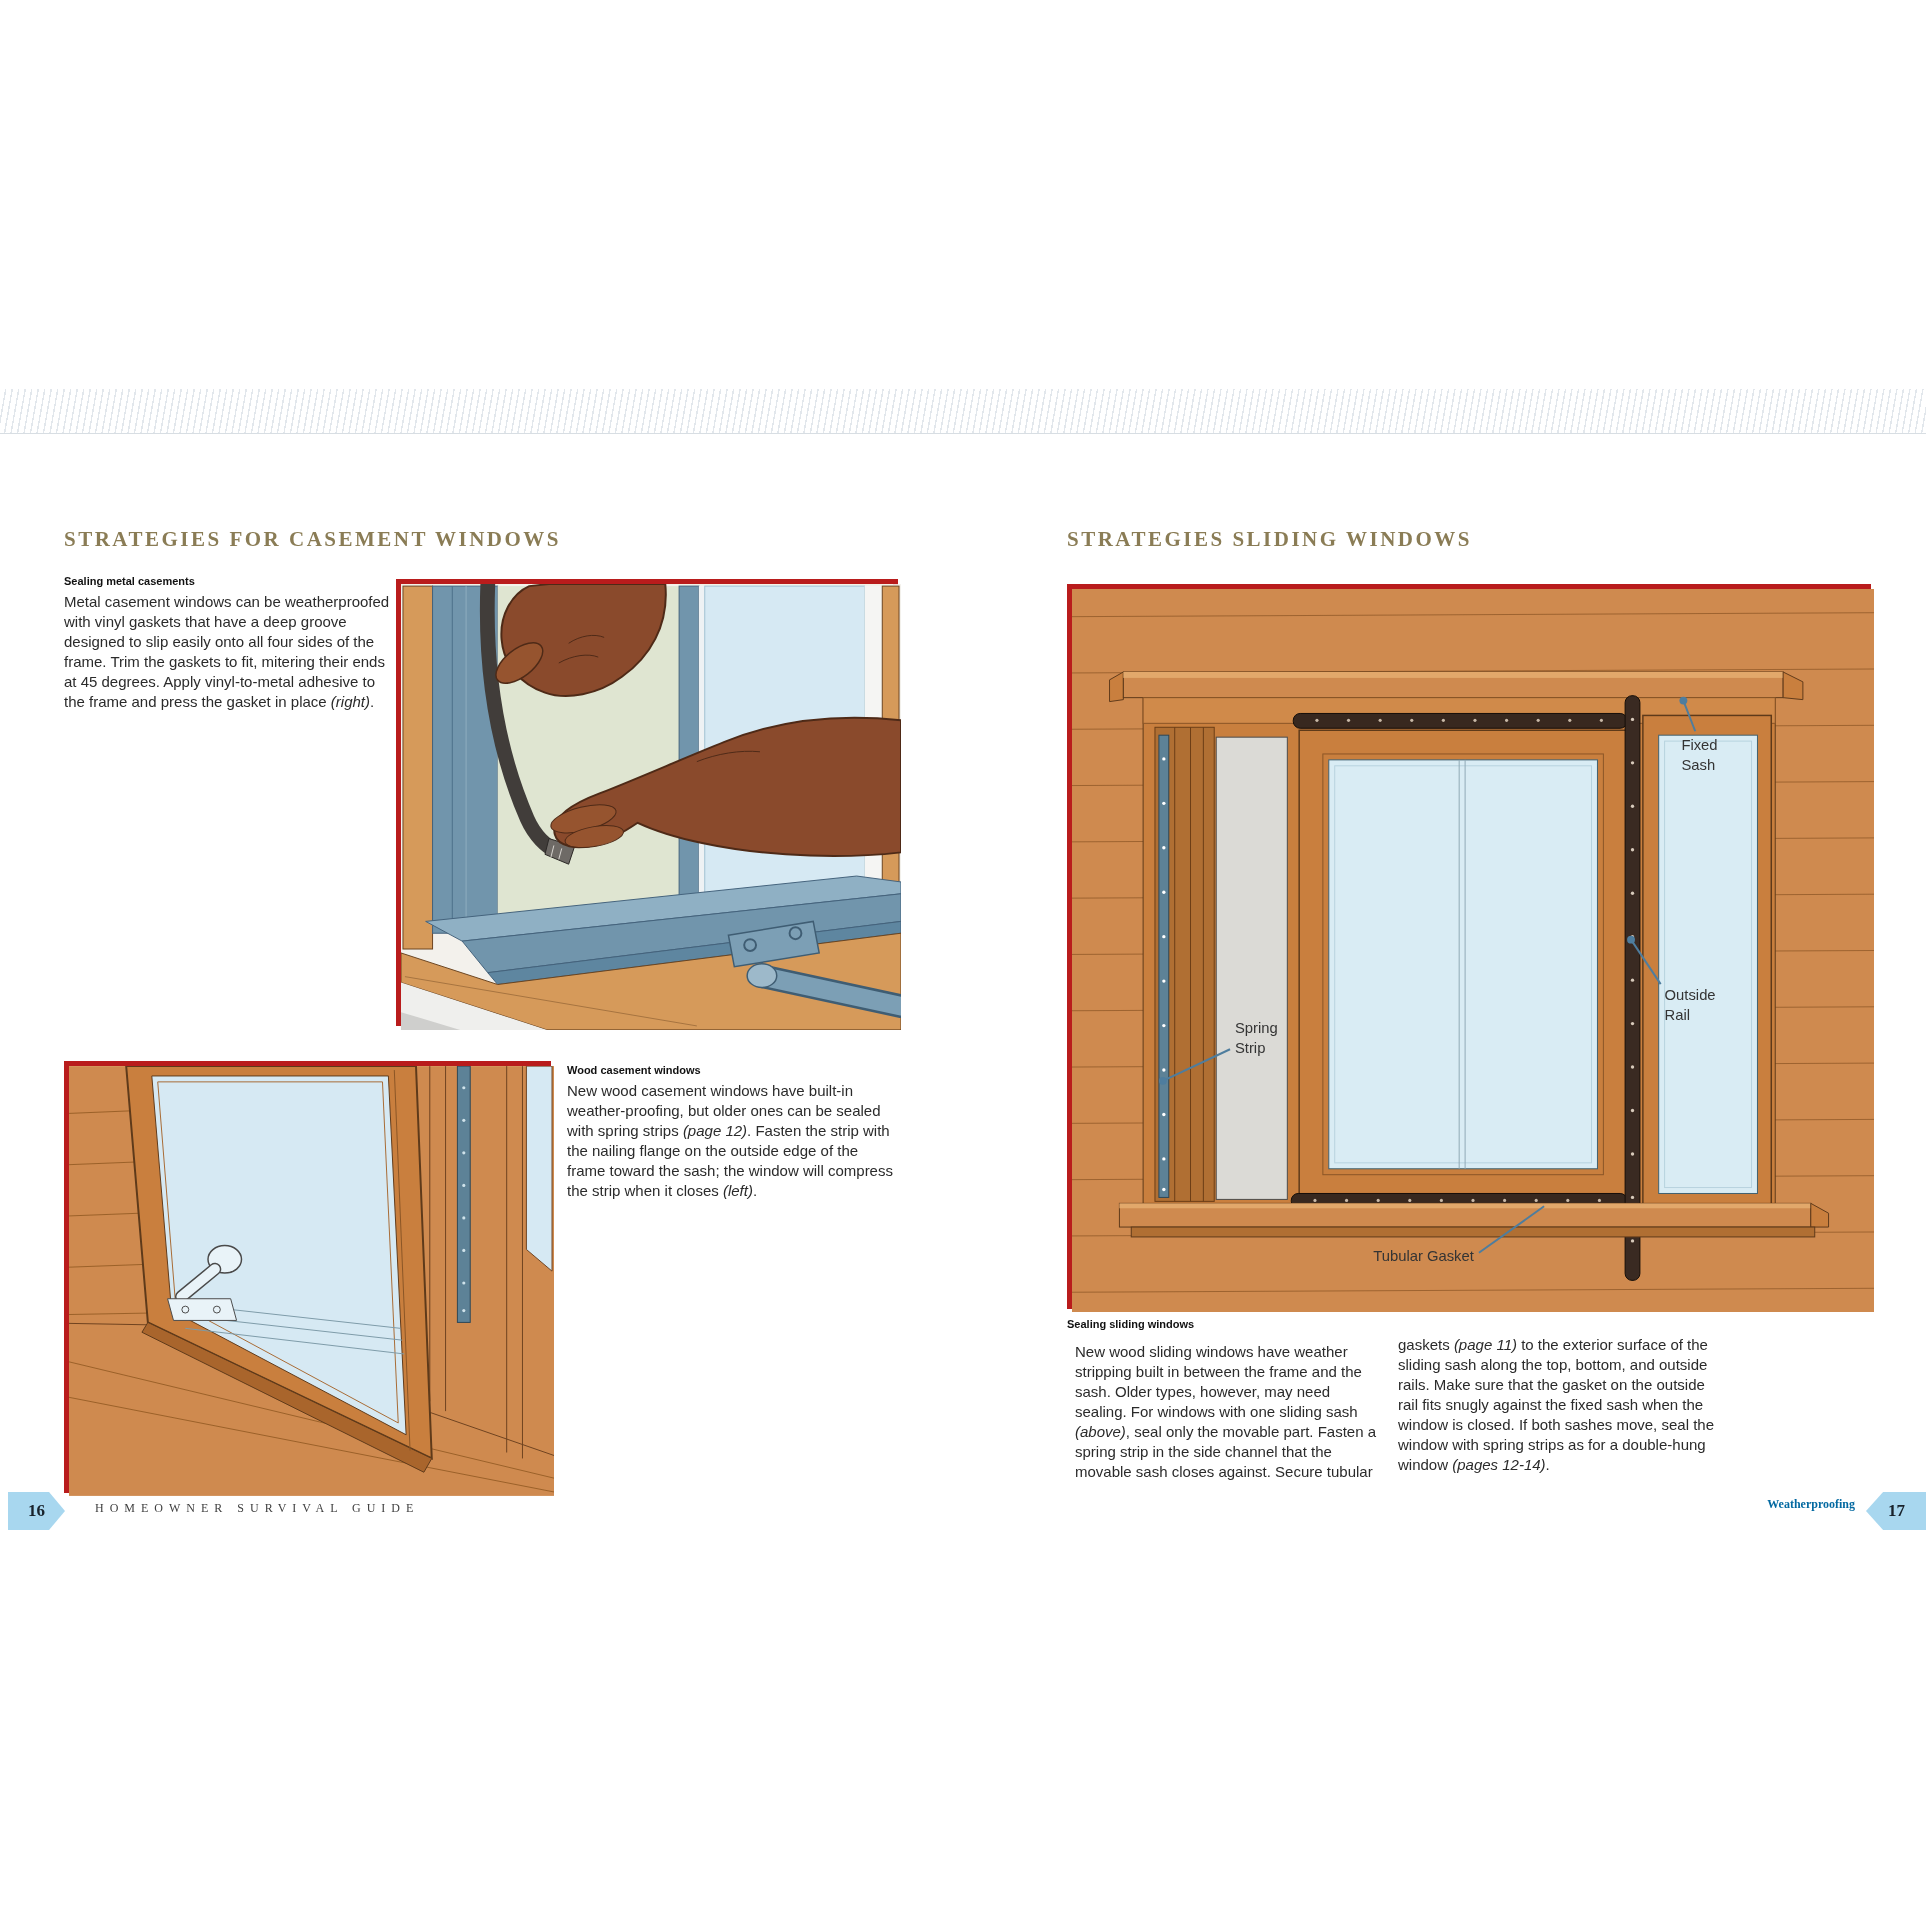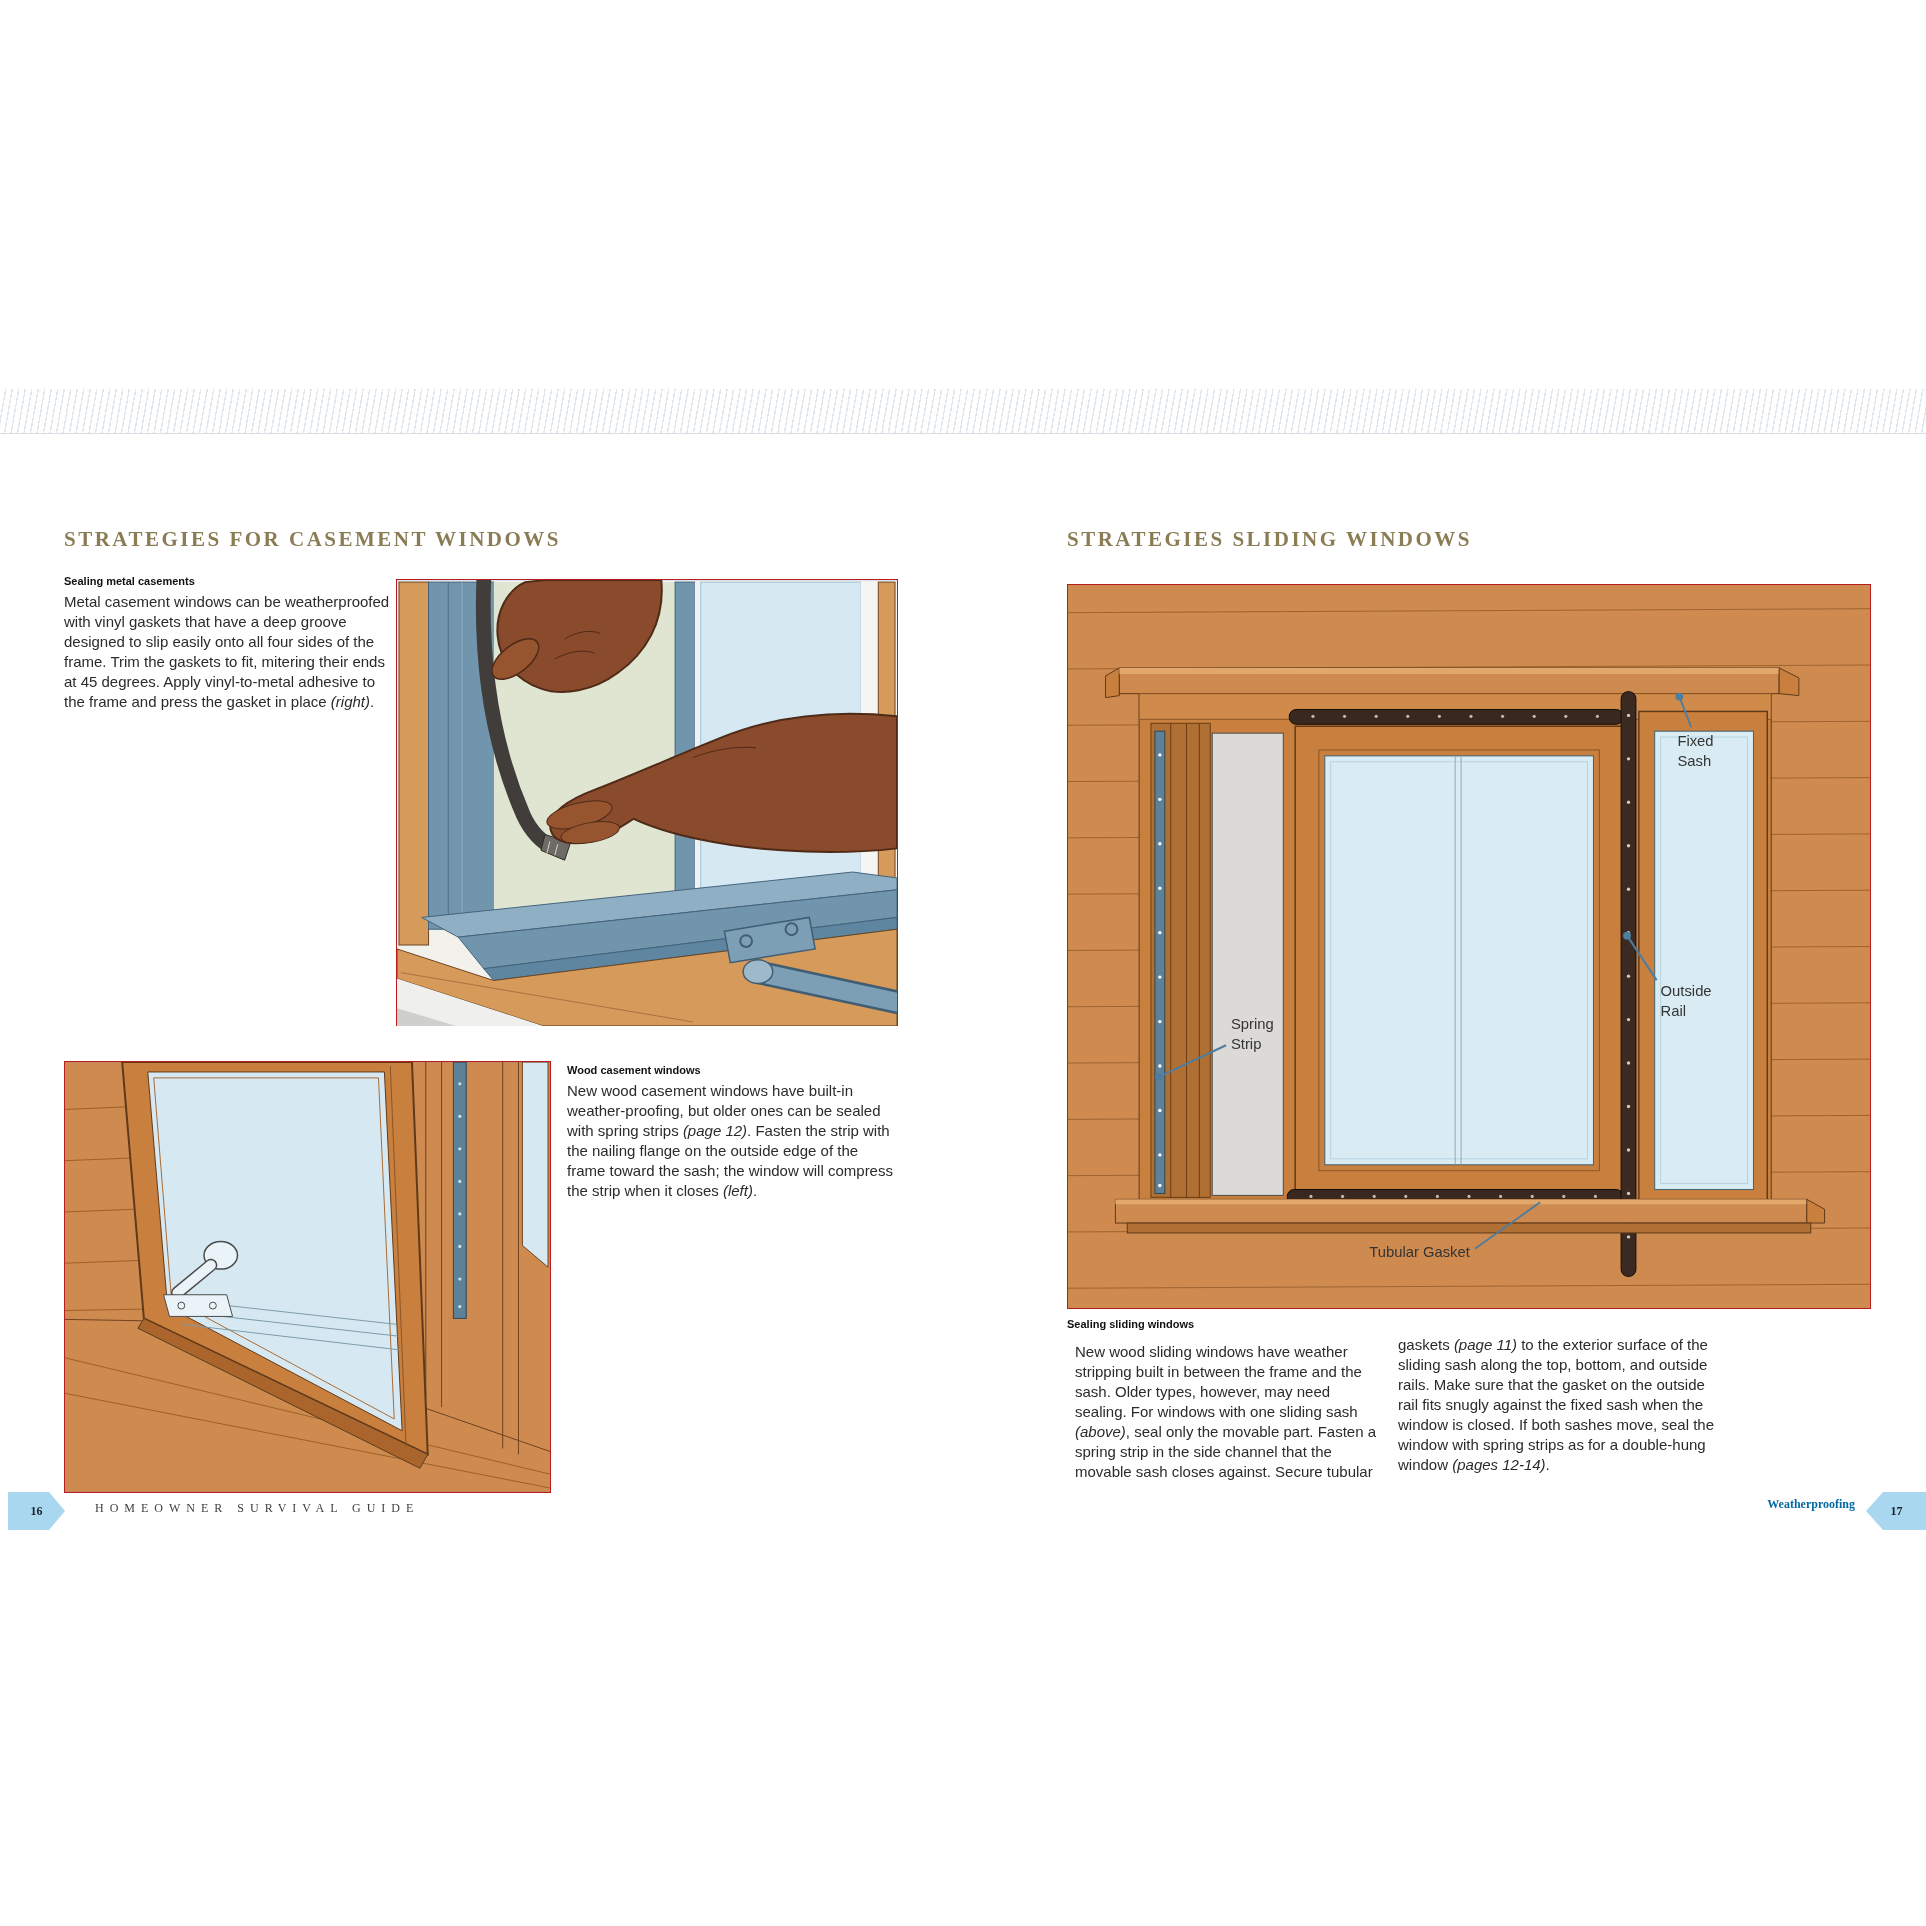--- a/index.html
+++ b/index.html
@@ -16,26 +16,26 @@
     display:flex;align-items:center;box-sizing:border-box;}
   .ch-label{font-family:"Liberation Serif",serif;font-weight:bold;font-size:15px;
     letter-spacing:2px;color:#8ec1dc;margin-left:74px;white-space:pre;}
   .ch-title{font-family:"Liberation Serif",serif;font-weight:bold;font-size:16px;
     letter-spacing:3px;color:#f4f6f7;margin-left:14px;white-space:pre;}
   .section-title{position:absolute;font-family:"Liberation Serif",serif;font-weight:bold;
     font-size:21px;letter-spacing:2.5px;color:#8a7c55;white-space:nowrap;}
   .tblock{position:absolute;font-size:15px;line-height:20px;color:#2b2b2b;}
   .tblock h3{margin:0 0 1px 0;font-size:11px;line-height:19px;color:#111111;}
   .it{font-style:italic;}
-  .illo{position:absolute;border:1px solid #b91c1c;box-sizing:border-box;background:#3b82f6;}
+  .illo{position:absolute;border:5px solid #b91c1c;box-sizing:border-box;background:#fef9c3;}
   .illo svg{display:block;}
   
   .pg-arrow{position:absolute;top:1492px;height:38px;background:#a8d7ef;
     display:flex;align-items:center;justify-content:center;
-    font-family:"Liberation Serif",serif;font-weight:bold;font-size:12px;color:#18222b;}
+    font-family:"Liberation Serif",serif;font-weight:bold;font-size:17px;color:#18222b;}
   .pg-left{left:8px;width:57px;clip-path:polygon(0 0,72% 0,100% 50%,72% 100%,0 100%);}
   .pg-right{right:0px;width:61px;clip-path:polygon(28% 0,100% 0,100% 100%,28% 100%,0 50%);text-align:right;}
   .book-title{position:absolute;left:95px;top:1501px;font-family:"Liberation Serif",serif;
     font-size:12px;letter-spacing:6px;color:#404040;white-space:nowrap;}
   .section-footer{position:absolute;right:72px;top:1497px;font-family:"Liberation Serif",serif;
     font-weight:bold;font-size:12px;color:#0369a1;white-space:nowrap;}
   .diagram-label{font-family:"Liberation Sans",sans-serif;font-size:15px;fill:#343434;}
 </style>
 </head>
 <body>

